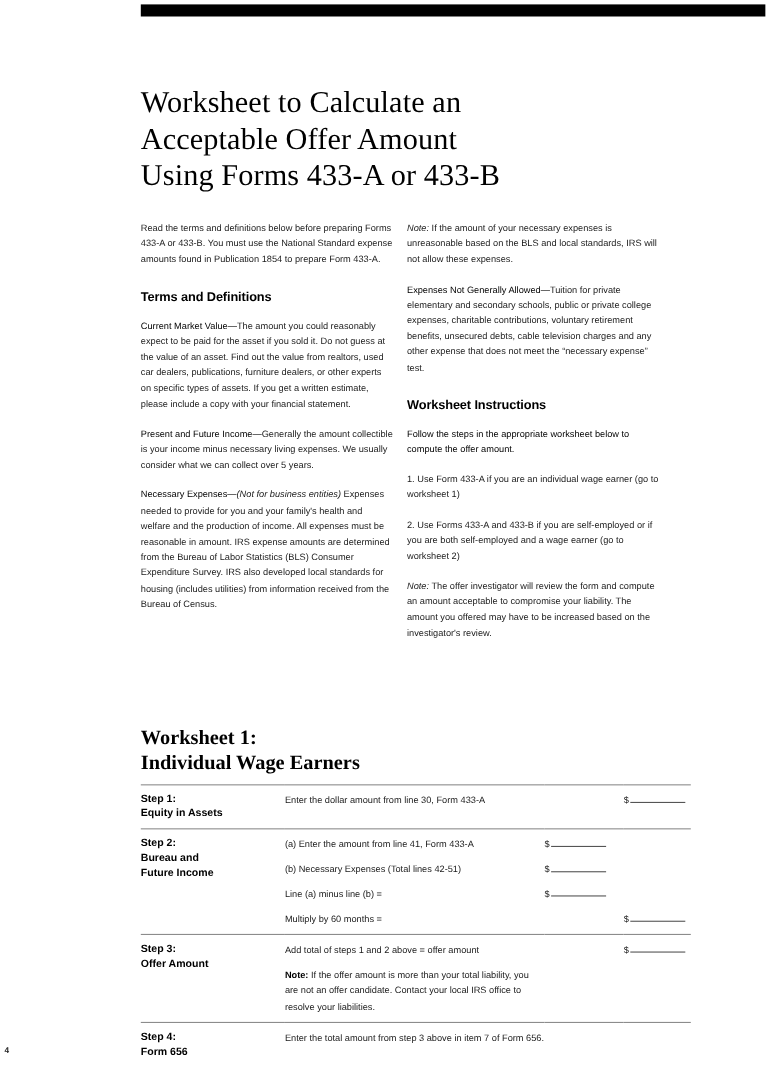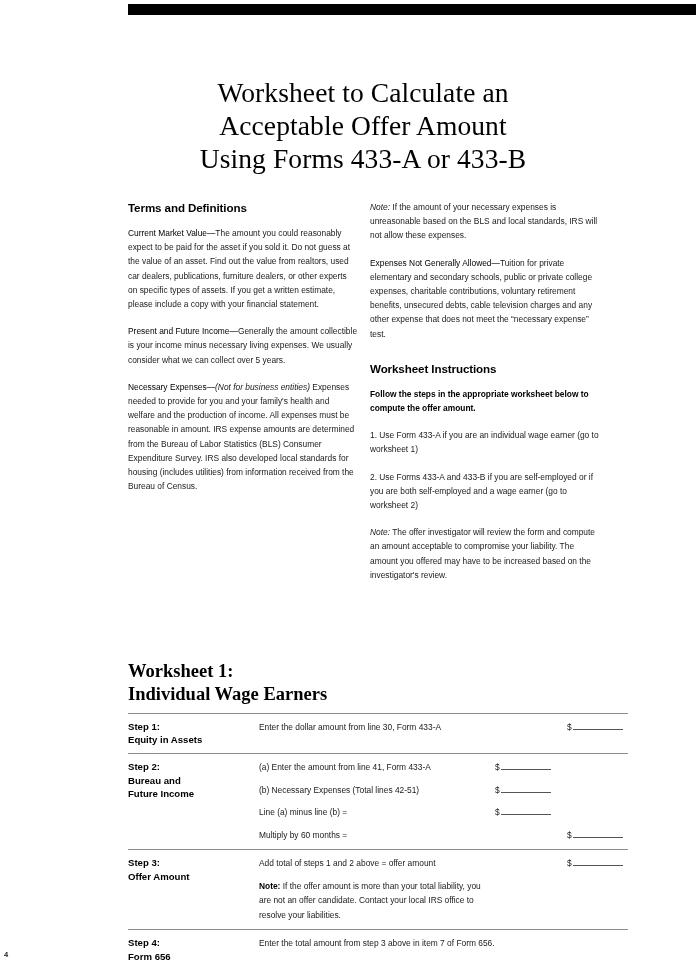--- a/index.html
+++ b/index.html
@@ -31,21 +31,20 @@
     position: absolute;
     left: 128px;
     top: 76px;
     width: 470px;
     font-family: "Liberation Serif", serif;
     font-size: 27.5px;
     line-height: 33px;
     font-weight: normal;
     letter-spacing: 0.1px;
     color: #000;
-    text-align: center;
   }
   .doc-title div { white-space: nowrap; }
 
   
   .cols {
     position: absolute;
     left: 128px;
     top: 200px;
     width: 500px;
   }
@@ -71,21 +70,21 @@
     font-weight: bold;
     line-height: 15px;
     margin: 20px 0 11px 0;
     letter-spacing: -0.1px;
     color: #000;
   }
   .col .sec-head:first-child { margin-top: 0; }
 
   .term { font-weight: normal; color: #000; }
   .ital { font-style: italic; }
-  .lead-bold { font-weight: bold; color: #000; }
+  .lead-bold { font-weight: normal; color: #000; }
 
   
   .ws-title {
     position: absolute;
     left: 128px;
     top: 660px;
     width: 470px;
     font-family: "Liberation Serif", serif;
     font-size: 18.5px;
     line-height: 22.5px;
@@ -165,20 +164,21 @@
 
 <div class="doc-title">
   <div>Worksheet to Calculate an</div>
   <div>Acceptable Offer Amount</div>
   <div>Using Forms 433-A or 433-B</div>
 </div>
 
 <div class="cols">
 
   <div class="col col-left">
+    <p>Read the terms and definitions below before preparing Forms 433-A or 433-B. You must use the National Standard expense amounts found in Publication 1854 to prepare Form 433-A.</p>
 
     <div class="sec-head">Terms and Definitions</div>
 
     <p><span class="term">Current Market Value</span><span class="term">—</span><span>The amount you could reasonably expect to be paid for the asset if you sold it. Do not guess at the value of an asset. Find out the value from realtors, used car dealers, publications, furniture dealers, or other experts on specific types of assets. If you get a written estimate, please include a copy with your financial statement.</span></p>
 
     <p><span class="term">Present and Future Income</span><span class="term">—</span><span>Generally the amount collectible is your income minus necessary living expenses. We usually consider what we can collect over 5 years.</span></p>
 
     <p><span class="term">Necessary Expenses</span><span class="term">—</span><span class="ital">(Not for business entities)</span><span> Expenses needed to provide for you and your family's health and welfare and the production of income. All expenses must be reasonable in amount. IRS expense amounts are determined from the Bureau of Labor Statistics (BLS) Consumer Expenditure Survey. IRS also developed local standards for housing (includes utilities) from information received from the Bureau of Census.</span></p>
   </div>
 

